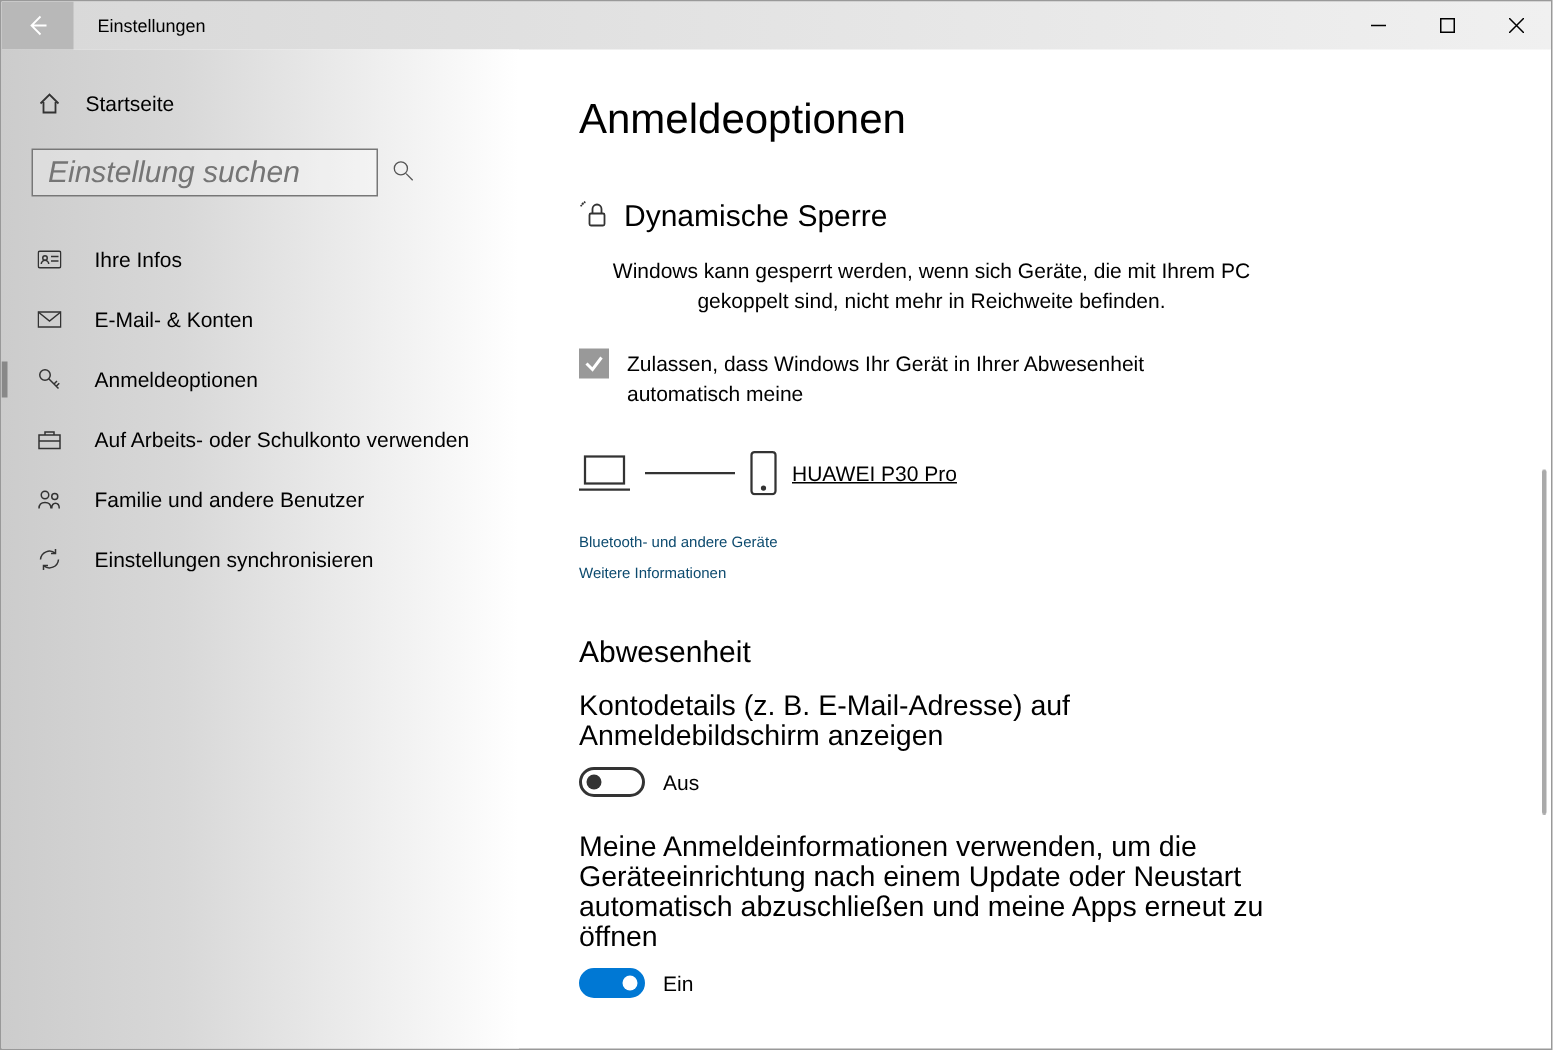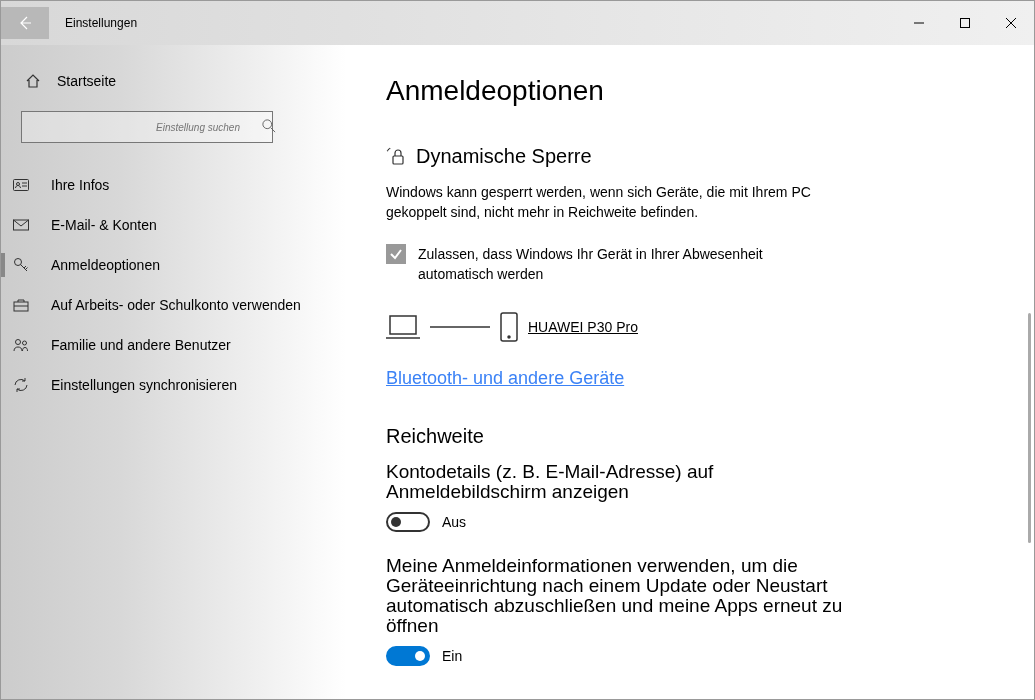--- a/index.html
+++ b/index.html
@@ -1,43 +1,43 @@
 <!DOCTYPE html>
 <html><head>
   <meta charset="utf-8">
   <style>
     * { margin: 0; padding: 0; box-sizing: border-box; font-family: "Segoe UI", sans-serif; }
     body { width: 1035px; height: 700px; overflow: hidden; background: #fff; border: 1px solid #999; position: relative; }
-    .titlebar { height: 44px; display: flex; align-items: center; background: linear-gradient(to right, #d8d8d8, #f0f0f0); }
+    .titlebar { height: 32px; display: flex; align-items: center; background: linear-gradient(to right, #d8d8d8, #f0f0f0); }
     .back-btn { width: 48px; height: 32px; display: flex; align-items: center; justify-content: center; background: #b8b8b8; }
     .title-text { font-size: 12px; margin-left: 16px; }
     .win-controls { margin-left: auto; display: flex; }
     .win-btn { width: 46px; height: 32px; display: flex; align-items: center; justify-content: center; font-size: 10px; }
     .main { display: flex; height: calc(700px - 32px); }
     .sidebar { width: 345px; background: linear-gradient(to right, #cccccc 0%, #d8d8d8 35%, #ffffff 100%); padding-top: 18px; }
     .home-row { display: flex; align-items: center; padding: 10px 24px; font-size: 14px; cursor: pointer; }
     .home-row svg { margin-right: 16px; }
     .search-wrap { margin: 12px 20px 22px; position: relative; }
-    .search-input { width: 252px; height: 32px; border: 1px solid #777; background: rgba(255,255,255,0.3); padding: 0 32px 0 10px; font-size: 10px; font-style: italic; color: #666; text-align: right; }
+    .search-input { width: 231px; height: 32px; border: 1px solid #777; background: rgba(255,255,255,0.3); padding: 0 32px 0 10px; font-size: 20px; font-style: italic; color: #666; }
     .search-icon-wrap { position: absolute; right: 50px; top: 8px; }
     .cat-header { font-size: 14px; font-weight: 600; padding: 0 24px 20px; }
-    .nav-item { display: flex; align-items: center; padding: 12px 12px; font-size: 14px; cursor: pointer; position: relative; }
+    .nav-item { display: flex; align-items: center; padding: 12px 24px; font-size: 14px; cursor: pointer; position: relative; }
     .nav-item.selected::before { content: ""; position: absolute; left: 0; top: 8px; bottom: 8px; width: 4px; background: #888; }
     .nav-item svg { margin-right: 22px; flex-shrink: 0; }
     .content { flex: 1; padding: 30px 40px 20px; overflow-y: auto; position: relative; }
     .page-title { font-size: 28px; font-weight: 400; margin-bottom: 38px; }
-    .section-title { font-size: 20px; font-weight: 400; margin-bottom: 14px; display: flex; align-items: center; gap: 10px; }
-    .section-desc { font-size: 14px; line-height: 20px; max-width: 470px; margin-bottom: 22px; }
+    .section-title { font-size: 20px; font-weight: 400; margin-bottom: 14px; display: flex; align-items: flex-start; gap: 10px; }
+    .section-desc { font-size: 14px; line-height: 20px; max-width: 470px; margin-bottom: 22px; text-align: center; }
     .checkbox-row { display: flex; align-items: flex-start; gap: 12px; margin-bottom: 28px; }
     .checkbox { width: 20px; height: 20px; background: #999; display: flex; align-items: center; justify-content: center; flex-shrink: 0; }
     .checkbox svg { stroke: #fff; }
     .checkbox-label { font-size: 14px; line-height: 20px; max-width: 420px; }
     .device-row { display: flex; align-items: center; gap: 10px; margin-bottom: 26px; }
     .device-label { font-size: 14px; text-decoration: underline; }
-    .link-text { font-size: 18px; color: #3b82f6; margin-bottom: 10px; cursor: pointer; text-decoration: underline; }
+    .link-text { font-size: 10px; color: #0c4a6e; margin-bottom: 10px; cursor: pointer; }
     .section-title.plain { margin-top: 36px; }
     .setting-desc { font-size: 19px; line-height: 20px; max-width: 480px; margin-bottom: 10px; }
     .toggle-row { display: flex; align-items: center; gap: 12px; margin-bottom: 24px; }
     .toggle { width: 44px; height: 20px; border: 2px solid #333; border-radius: 10px; position: relative; }
     .toggle.on { background: #0078d4; border-color: #0078d4; }
     .toggle-knob { width: 10px; height: 10px; border-radius: 50%; background: #333; position: absolute; top: 3px; left: 3px; }
     .toggle.on .toggle-knob { background: #fff; left: auto; right: 3px; }
     .toggle-label { font-size: 14px; }
     .scrollbar { position: absolute; right: 2px; top: 32px; width: 8px; height: calc(100% - 32px); background: transparent; }
     .scrollthumb { position: absolute; right: 1px; width: 3px; top: 280px; height: 230px; background: #aaa; border-radius: 2px; }
@@ -144,42 +144,43 @@
       <span>Dynamische Sperre</span>
     </div>
     <p class="section-desc">Windows kann gesperrt werden, wenn sich Geräte, die mit Ihrem PC gekoppelt sind, nicht mehr in Reichweite befinden.</p>
 
     <div class="checkbox-row">
       <div class="checkbox">
         <svg width="14" height="14" viewBox="0 0 14 14" fill="none">
             <path d="M2 7 L6 11 L12 3" stroke="#fff" stroke-width="2"></path>
           </svg>
       </div>
-      <div class="checkbox-label">Zulassen, dass Windows Ihr Gerät in Ihrer Abwesenheit automatisch werden</div>
+      <div class="checkbox-label">Zulassen, dass Windows Ihr Gerät in Ihrer Abwesenheit automatisch meine</div>
     </div>
 
     <div class="device-row">
       <svg width="34" height="26" viewBox="0 0 34 26" fill="none" stroke="#333" stroke-width="1.5">
           <rect x="4" y="2" width="26" height="18"></rect>
           <path d="M0 24h34"></path>
         </svg>
       <svg width="60" height="4" viewBox="0 0 60 4">
           <line x1="0" y1="2" x2="60" y2="2" stroke="#333" stroke-width="1.5"></line>
         </svg>
       <svg width="18" height="30" viewBox="0 0 18 30" fill="none" stroke="#333" stroke-width="1.5">
           <rect x="1" y="1" width="16" height="28" rx="2"></rect>
           <circle cx="9" cy="25" r="1" fill="#333"></circle>
         </svg>
       <span class="device-label">HUAWEI P30 Pro</span>
     </div>
 
     <div class="link-text">Bluetooth- und andere Geräte</div>
+    <div class="link-text">Weitere Informationen</div>
 
     <div class="section-title plain">
-      <span>Reichweite</span>
+      <span>Abwesenheit</span>
     </div>
 
     <p class="setting-desc">Kontodetails (z. B. E-Mail-Adresse) auf Anmeldebildschirm anzeigen</p>
     <div class="toggle-row">
       <div class="toggle">
           <div class="toggle-knob"></div>
         </div>
       <span class="toggle-label">Aus</span>
     </div>
 

